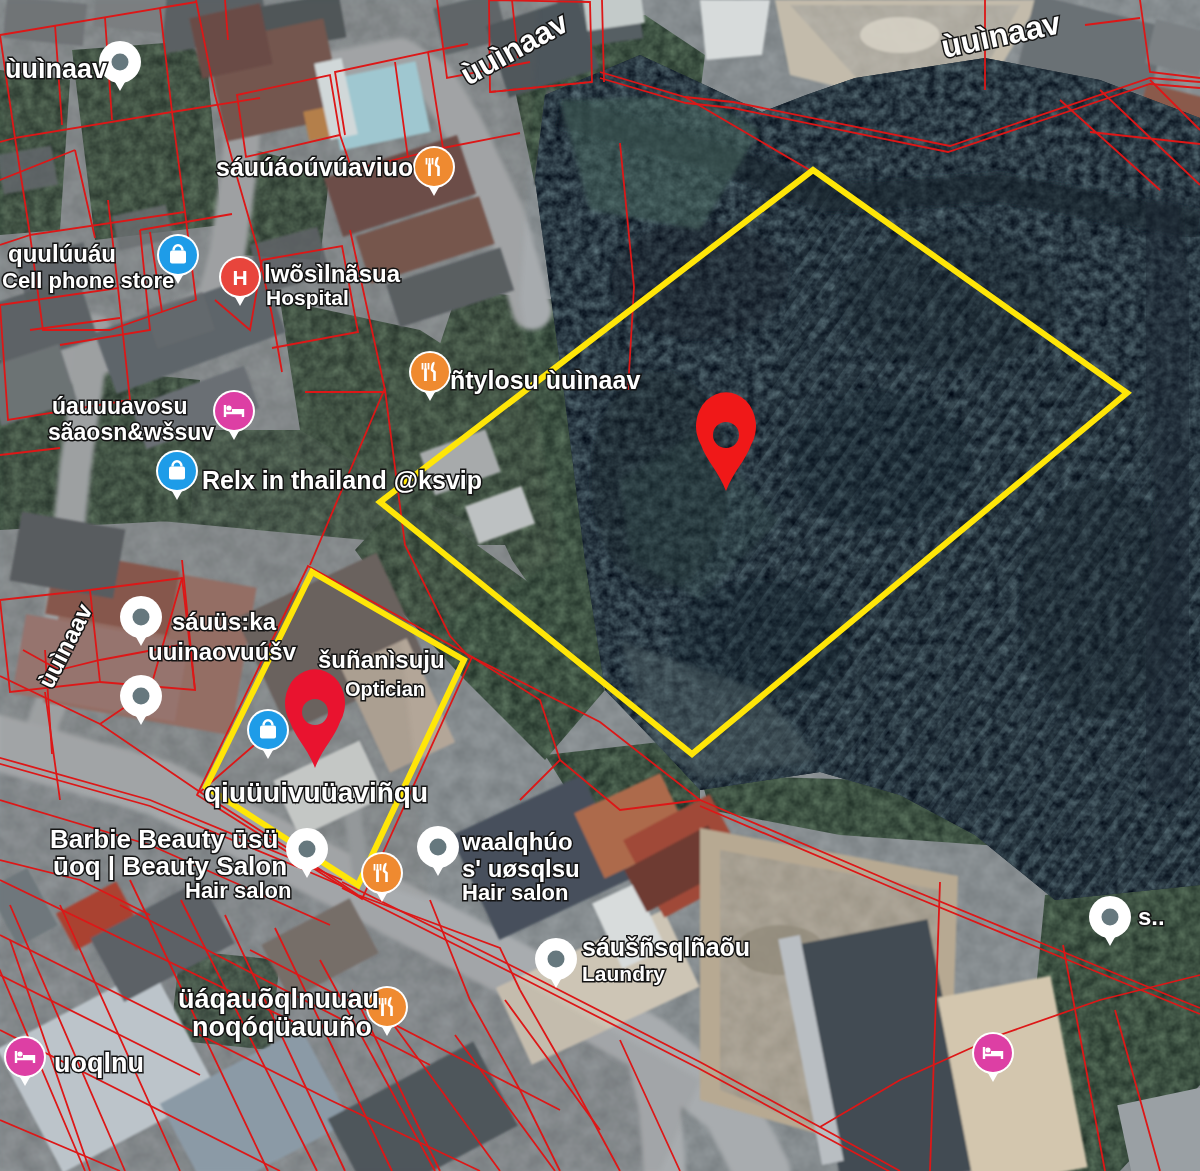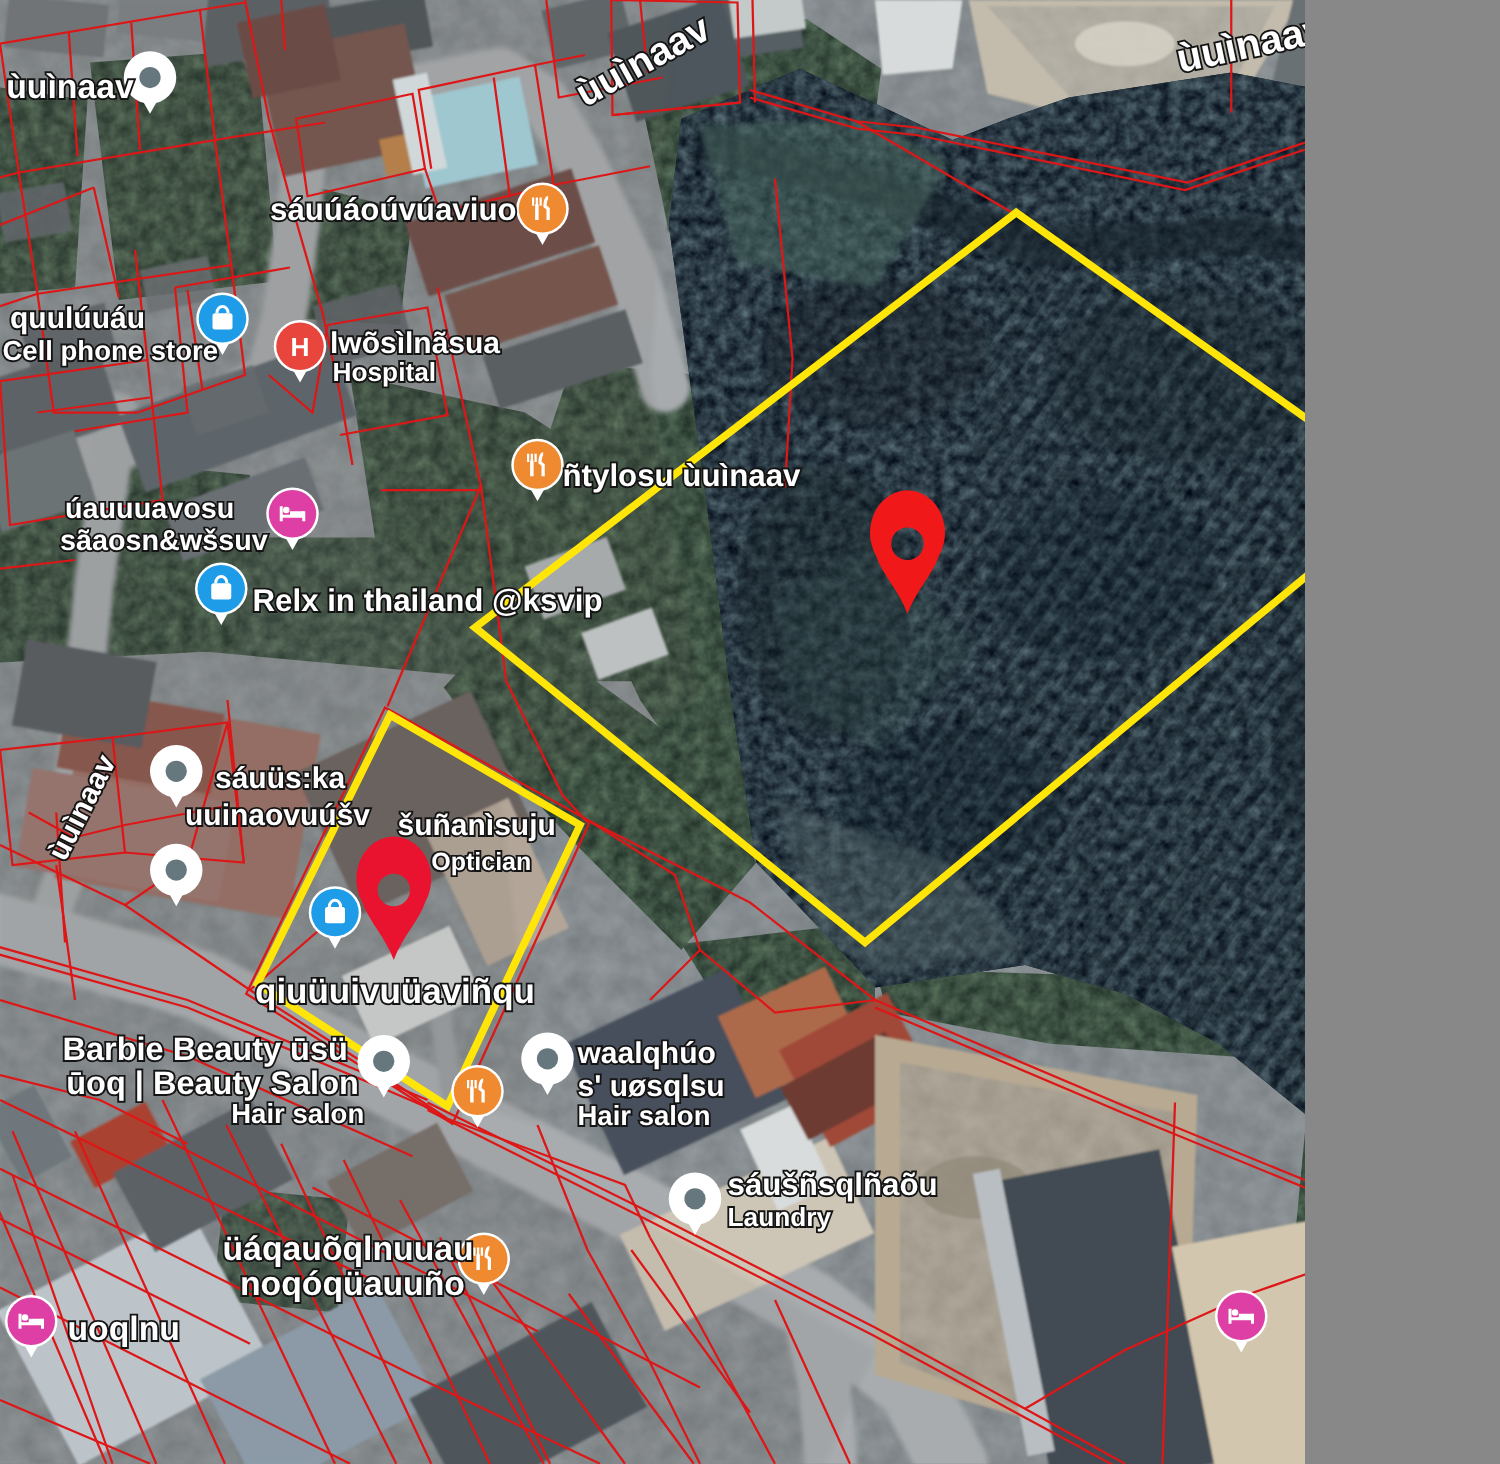--- a/index.html
+++ b/index.html
@@ -1,16 +1,16 @@
 <!DOCTYPE html>
 <html><head>
 <meta charset="utf-8">
 <style>
 html,body{margin:0;padding:0;background:#888;}
-#map{width:1044px;height:1171px;position:relative;overflow:hidden;}
+#map{width:1200px;height:1171px;position:relative;overflow:hidden;}
 text{font-family:"Liberation Sans",sans-serif;}
 .lbl{fill:#ffffff;stroke:#141414;stroke-width:3px;paint-order:stroke;font-weight:bold;font-family:"Liberation Sans",sans-serif;}
 </style>
 </head>
 <body>
 <div id="map">
 <svg width="1200" height="1171" viewBox="0 0 1200 1171" xmlns="http://www.w3.org/2000/svg">
 <defs>
 <filter id="fforest" x="0%" y="0%" width="100%" height="100%" color-interpolation-filters="sRGB">
   <feTurbulence type="fractalNoise" baseFrequency="0.11" numOctaves="3" seed="11" result="n"></feTurbulence>

